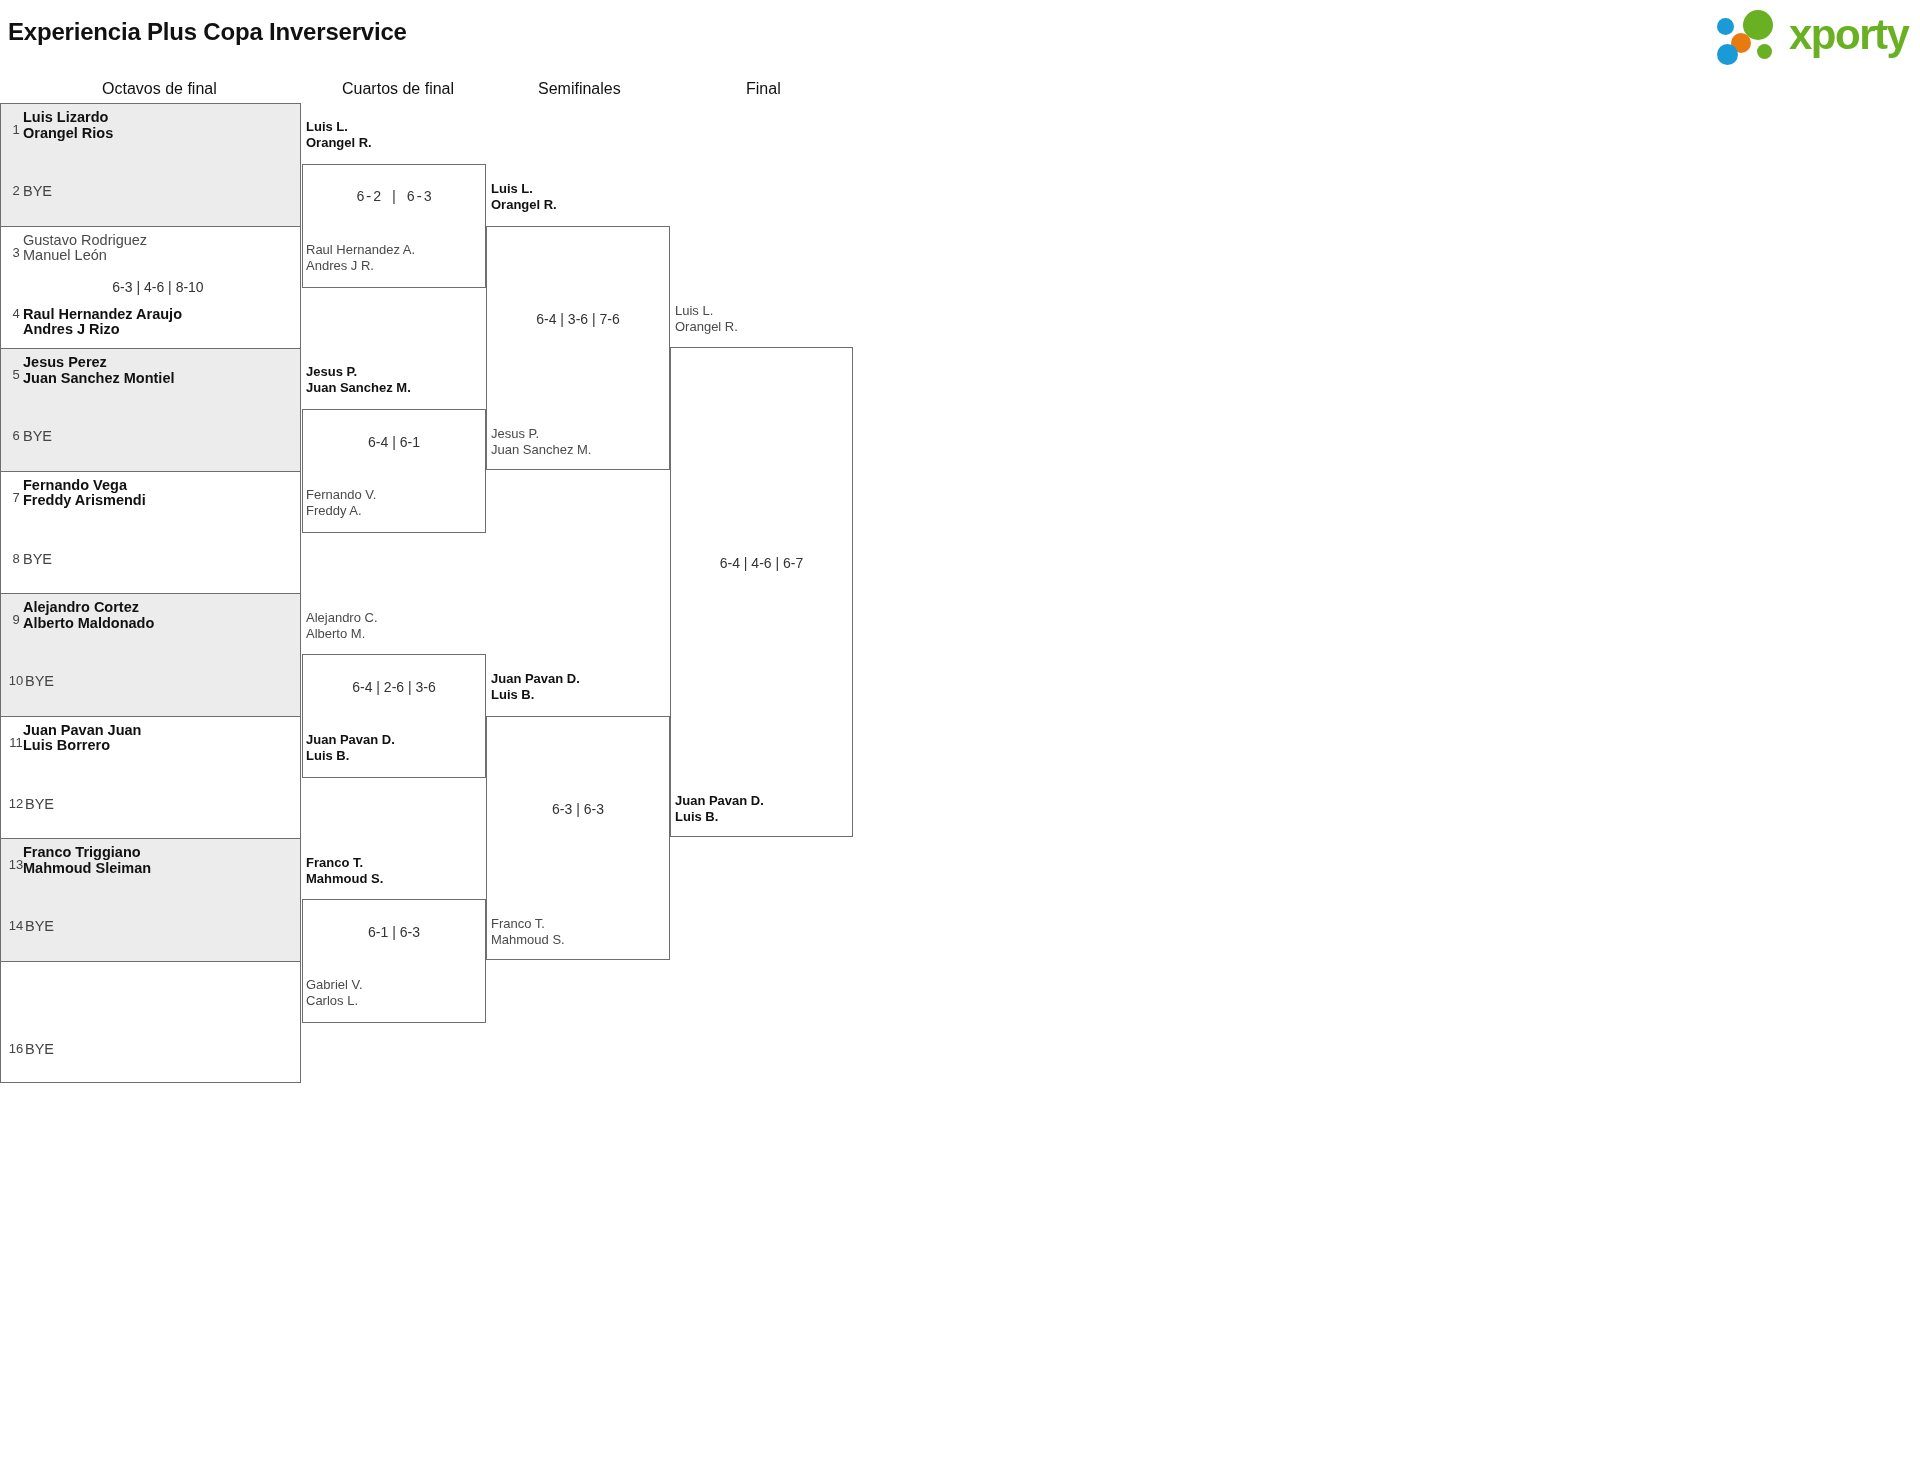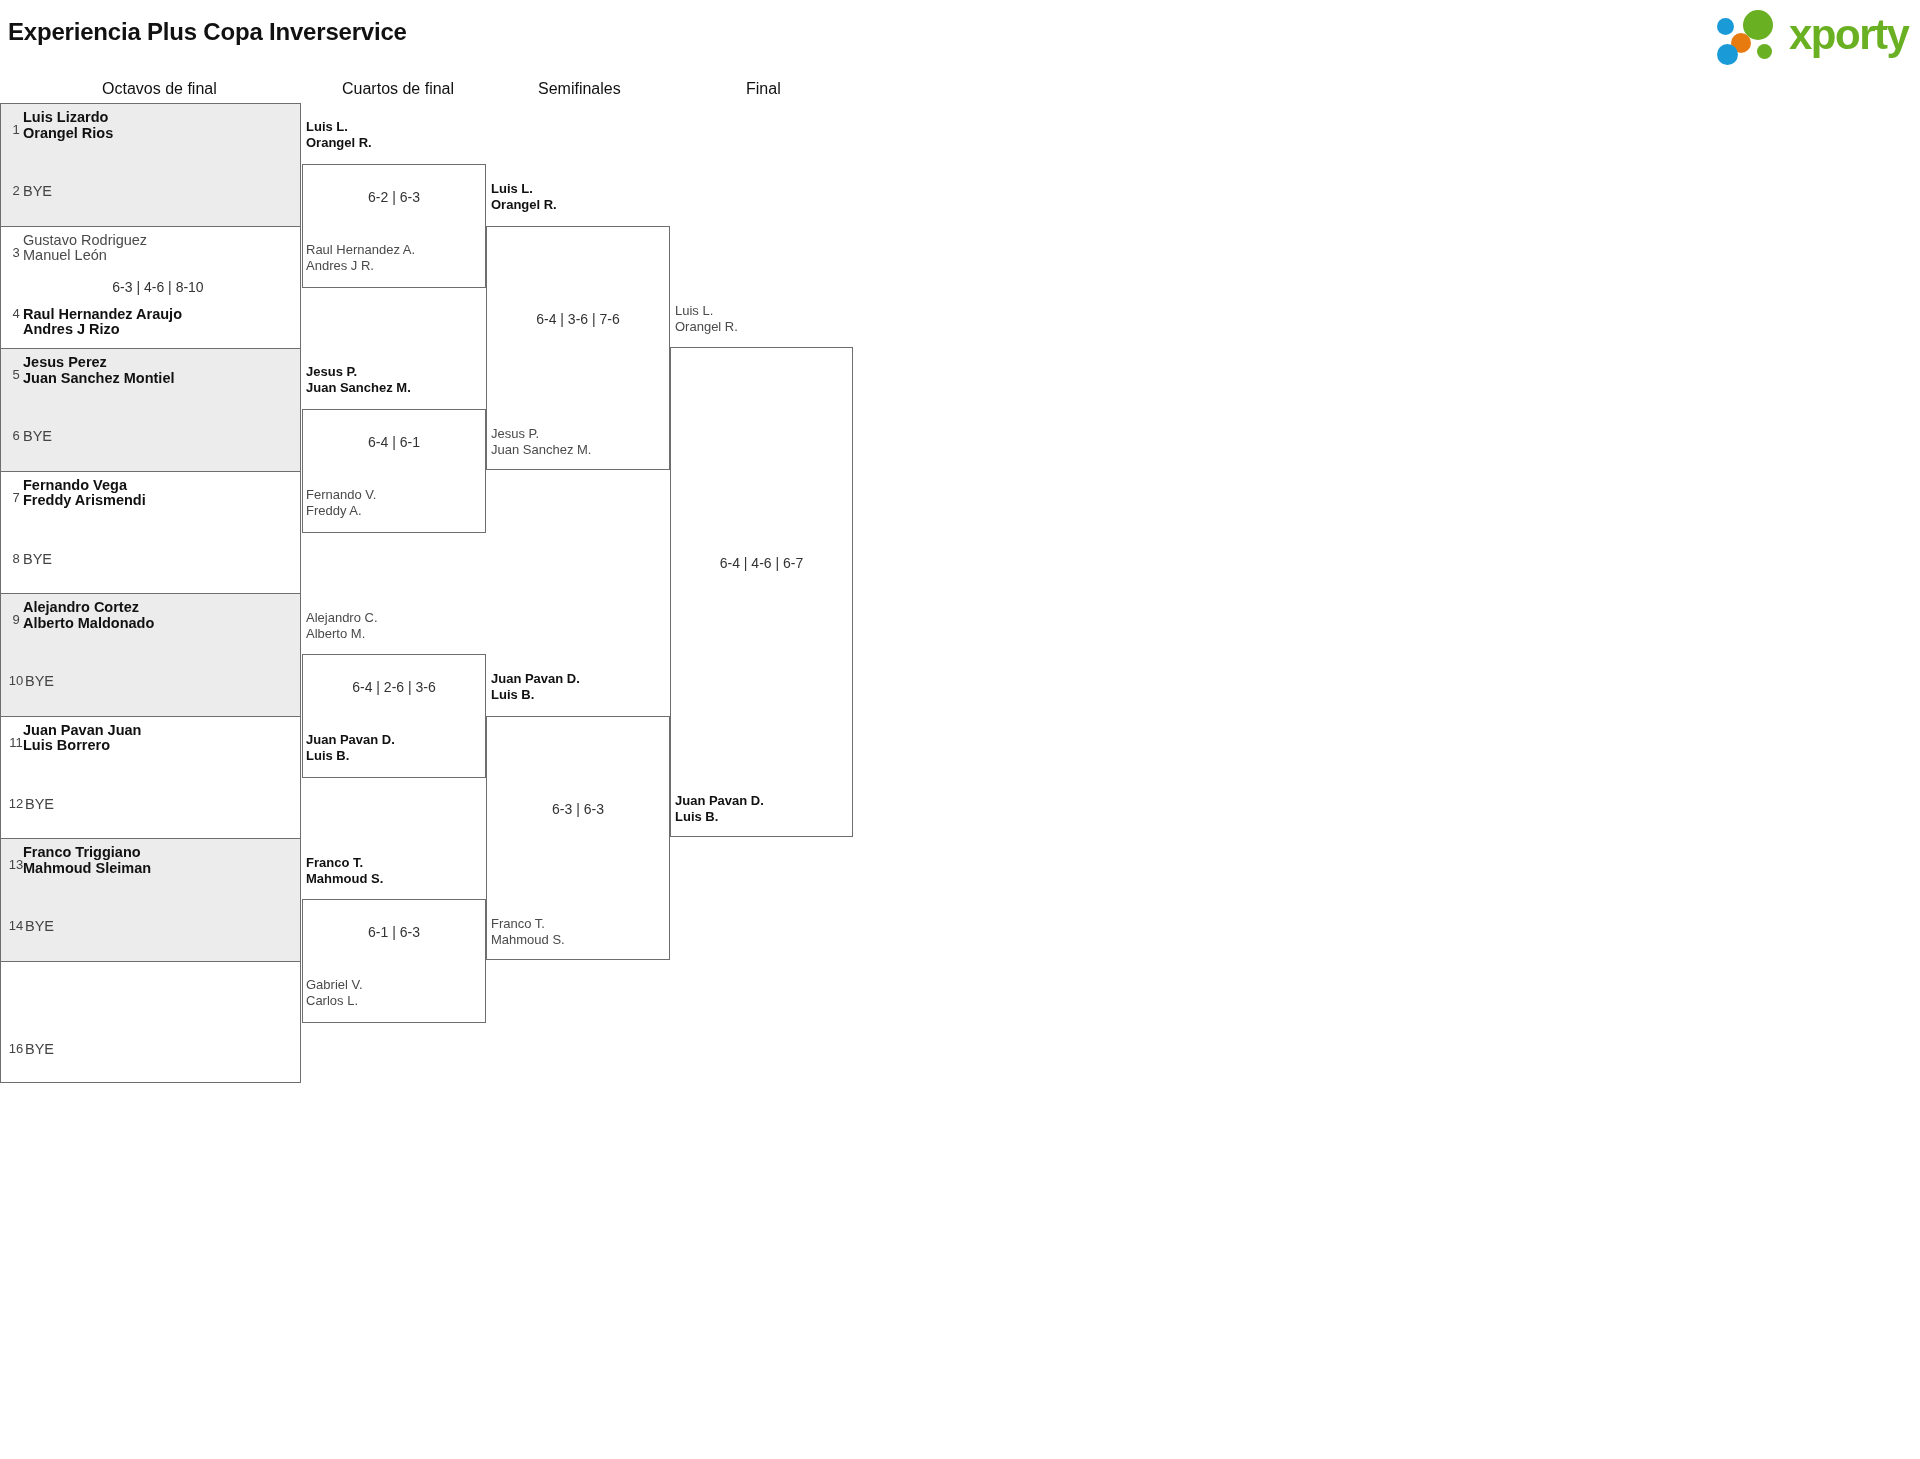--- a/index.html
+++ b/index.html
@@ -170,21 +170,21 @@
         <span class="seed">16</span>
         <span class="bye" style="left:24px;">BYE</span>
       </div>
     </div>
   </div>
 
   <div class="mname win" style="left:306px;top:119px;">
     <span class="ln">Luis L.</span><br><span class="ln">Orangel R.</span>
   </div>
   <div class="mbox" style="left:302px;top:164px;width:184px;height:124px;"></div>
-  <div class="mscore" style="left:302px;top:189px;width:184px;">6-2 | 6-3</div>
+  <div class="mscore" style="left:302px;top:189px;width:184px;font-family:Liberation Mono, monospace;">6-2 | 6-3</div>
   <div class="mname lose" style="left:306px;top:242px;">
     <span class="ln">Raul Hernandez A.</span><br><span class="ln">Andres J R.</span>
   </div>
 
   <div class="mname win" style="left:306px;top:364px;">
     <span class="ln">Jesus P.</span><br><span class="ln">Juan Sanchez M.</span>
   </div>
   <div class="mbox" style="left:302px;top:409px;width:184px;height:124px;"></div>
   <div class="mscore" style="left:302px;top:434px;width:184px;">6-4 | 6-1</div>
   <div class="mname lose" style="left:306px;top:487px;">

